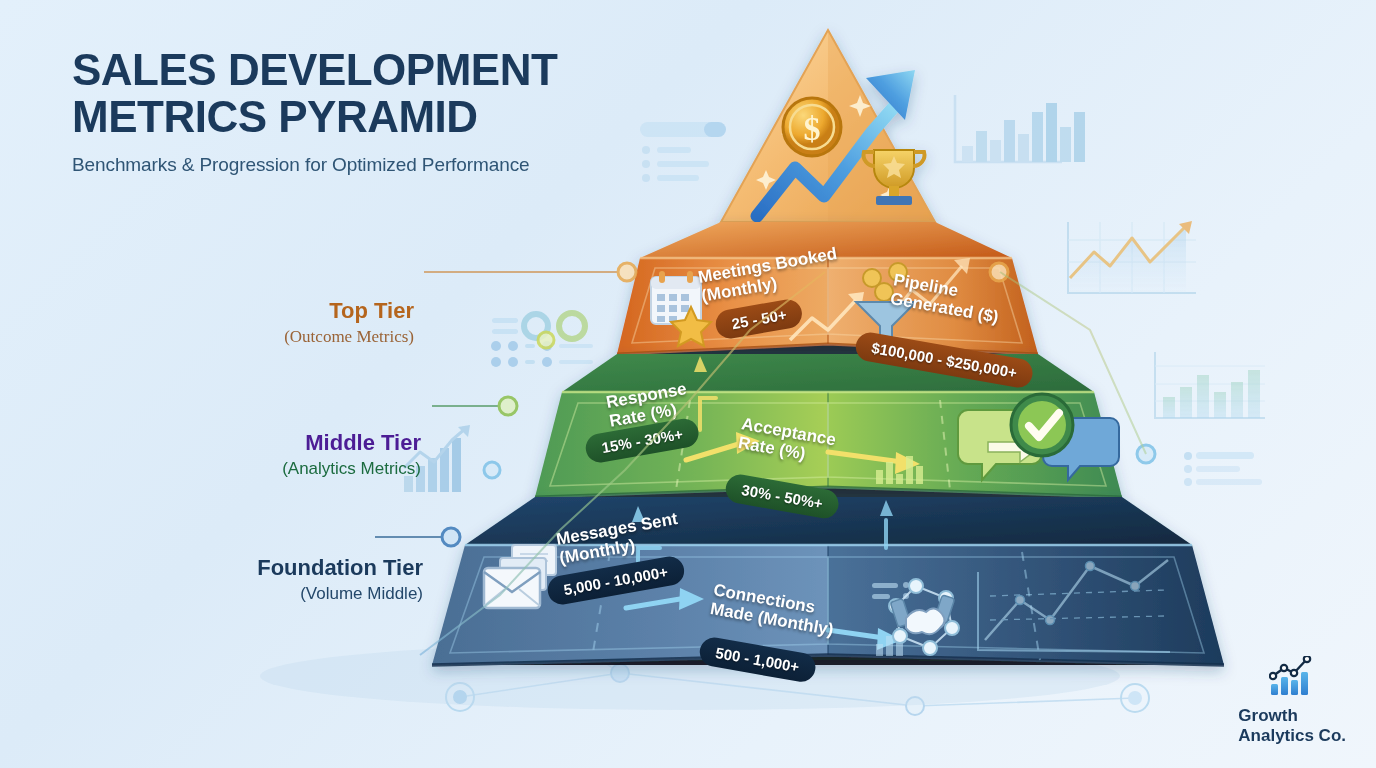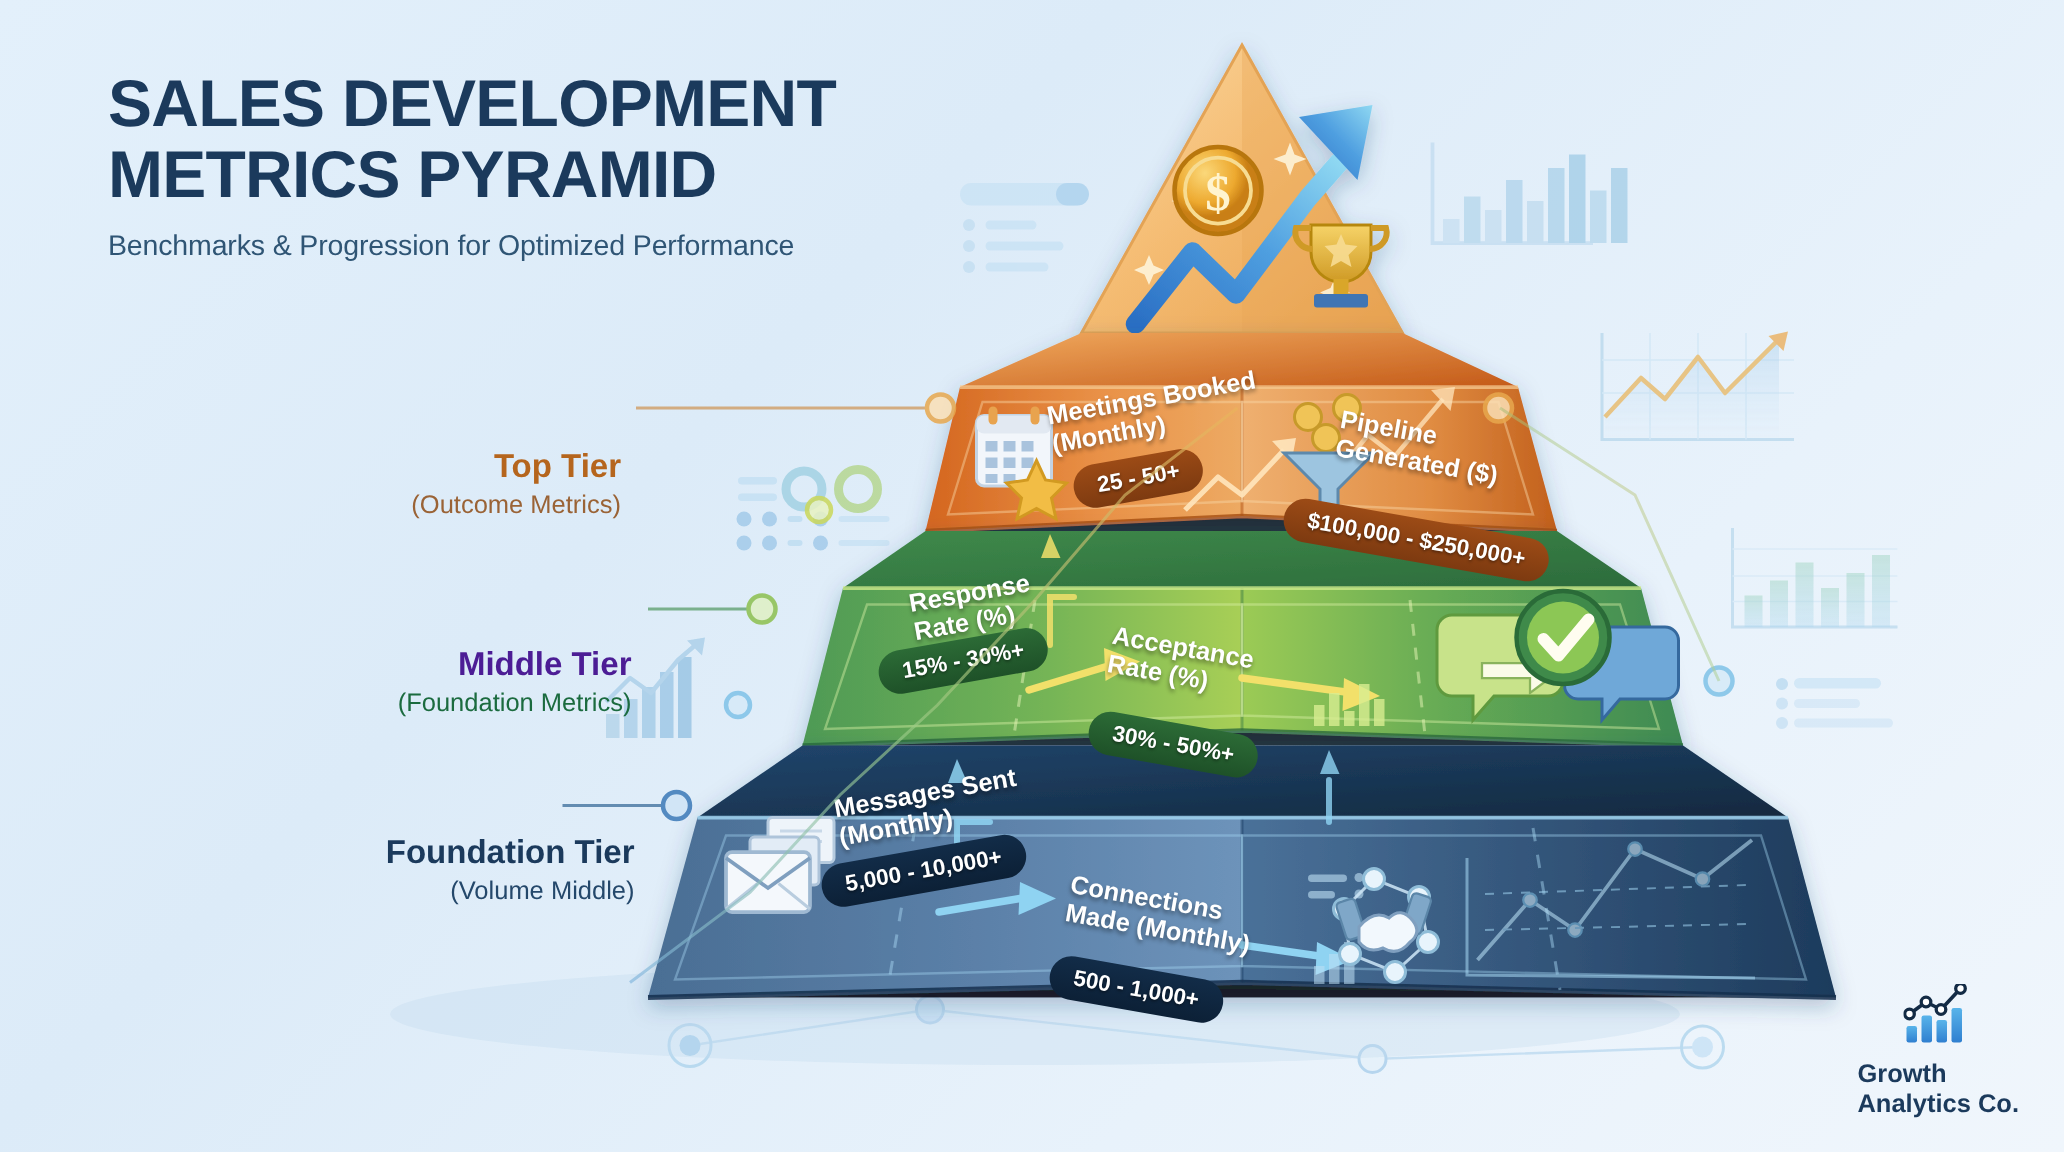--- a/index.html
+++ b/index.html
@@ -21,21 +21,21 @@
   .subtitle {
     margin-top:14px; font-size:19px; color:#2f5575; letter-spacing:-0.1px;
   }
 
   
   .tier-label { position:absolute; text-align:right; z-index:40; }
   .tier-label .tl-name { font-size:22px; font-weight:bold; line-height:1.2;margin-top:40px; }
   .tier-label .tl-sub  { font-size:17px; line-height:1.3; margin-top:2px; }
   #lbl-top  { right:962px; top:258px; }
   #lbl-top .tl-name { color:#b5651d; }
-  #lbl-top .tl-sub  { color:#9a6336; }
+  #lbl-top .tl-sub  { color:#9a6336;font-family:Liberation Serif, serif; }
   #lbl-mid  { right:955px; top:390px; }
   #lbl-mid .tl-name { color:#4c1d95; }
   #lbl-mid .tl-sub  { color:#1b6b3f; }
   #lbl-found { right:953px; top:515px; }
   #lbl-found .tl-name { color:#1b3a5c; }
   #lbl-found .tl-sub  { color:#24486b; }
 
   
   .pill {
     position:absolute; z-index:30;
@@ -508,21 +508,21 @@
     </div>
     <div class="subtitle">Benchmarks &amp; Progression for Optimized Performance</div>
   </div>
 
   <div class="tier-label" id="lbl-top">
     <div class="tl-name">Top Tier</div>
     <div class="tl-sub">(Outcome Metrics)</div>
   </div>
   <div class="tier-label" id="lbl-mid">
     <div class="tl-name">Middle Tier</div>
-    <div class="tl-sub">(Foundation Metrics)</div>
+    <div class="tl-sub">(Analytics Metrics)</div>
   </div>
   <div class="tier-label" id="lbl-found">
     <div class="tl-name">Foundation Tier</div>
     <div class="tl-sub">(Volume Middle)</div>
   </div>
 
   <div class="metric-name rotL" style="left:700px; top:268px;">Meetings Booked
 (Monthly)</div>
   <div class="pill orange rotL" style="left:716px; top:312px;">25 - 50+</div>
 

